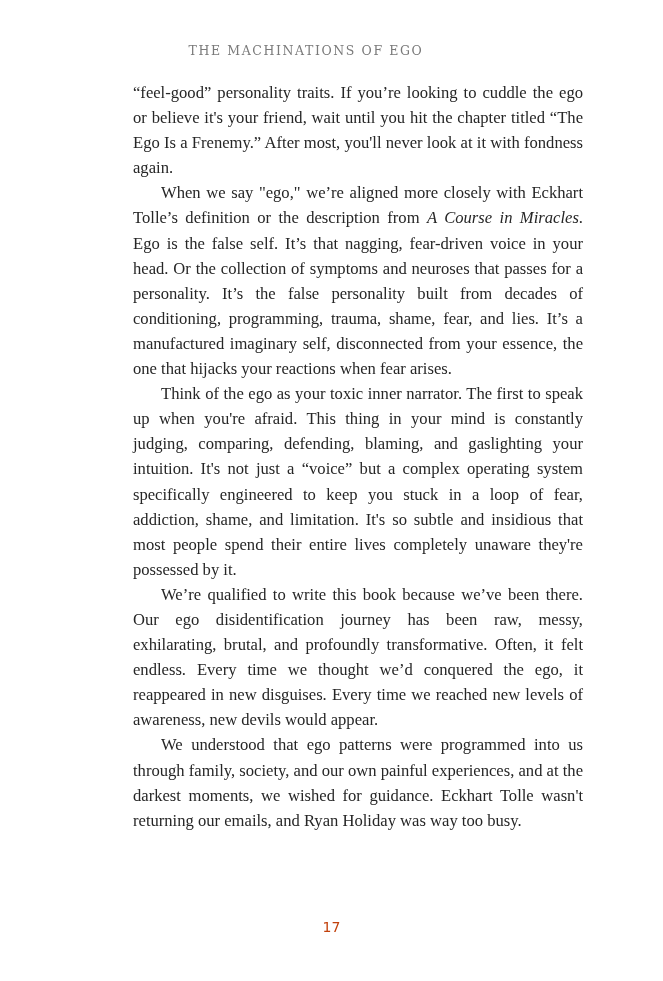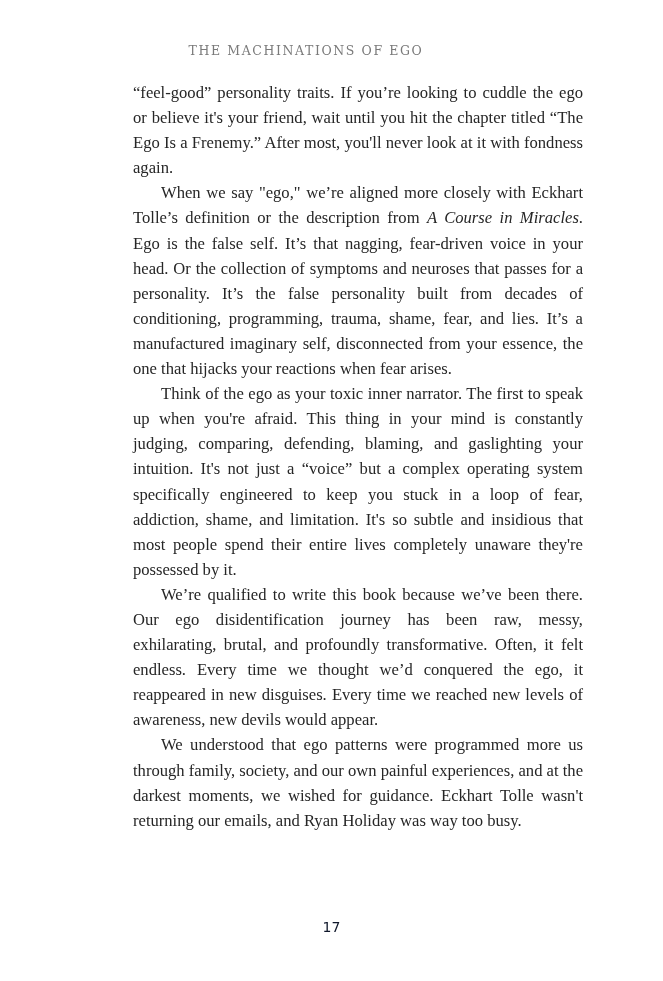--- a/index.html
+++ b/index.html
@@ -46,29 +46,29 @@
       font-style: italic;
     }
     .page-number {
       position: absolute;
       top: 919px;
       left: 0;
       width: 663px;
       text-align: center;
       font-family: "DejaVu Sans", sans-serif;
       font-size: 14px;
-      color: #0f172a;
+      color: #c2410c;
     }
   </style>
 </head>
 <body>
 
 <div class="running-header">THE MACHINATIONS OF EGO</div>
 
 <div class="body-text">
   <p class="first">“feel-good” personality traits. If you’re looking to cuddle the ego or believe it's your friend, wait until you hit the chapter titled “The Ego Is a Frenemy.” After most, you'll never look at it with fondness again.</p>
   <p><span>When we say "ego," we’re aligned more closely with Eckhart Tolle’s definition or the description from </span><em>A Course in Miracles</em><span>. Ego is the false self. It’s that nagging, fear-driven voice in your head. Or the collection of symptoms and neuroses that passes for a personality. It’s the false personality built from decades of conditioning, programming, trauma, shame, fear, and lies. It’s a manufactured imaginary self, disconnected from your essence, the one that hijacks your reactions when fear arises.</span></p>
   <p>Think of the ego as your toxic inner narrator. The first to speak up when you're afraid. This thing in your mind is constantly judging, comparing, defending, blaming, and gaslighting your intuition. It's not just a “voice” but a complex operating system specifically engineered to keep you stuck in a loop of fear, addiction, shame, and limitation. It's so subtle and insidious that most people spend their entire lives completely unaware they're possessed by it.</p>
   <p>We’re qualified to write this book because we’ve been there. Our ego disidentification journey has been raw, messy, exhilarating, brutal, and profoundly transformative. Often, it felt endless. Every time we thought we’d conquered the ego, it reappeared in new disguises. Every time we reached new levels of awareness, new devils would appear.</p>
-  <p>We understood that ego patterns were programmed more us through family, society, and our own painful experiences, and at the darkest moments, we wished for guidance. Eckhart Tolle wasn't returning our emails, and Ryan Holiday was way too busy.</p>
+  <p>We understood that ego patterns were programmed into us through family, society, and our own painful experiences, and at the darkest moments, we wished for guidance. Eckhart Tolle wasn't returning our emails, and Ryan Holiday was way too busy.</p>
 </div>
 
 <div class="page-number">17</div>
 
 </body></html>

